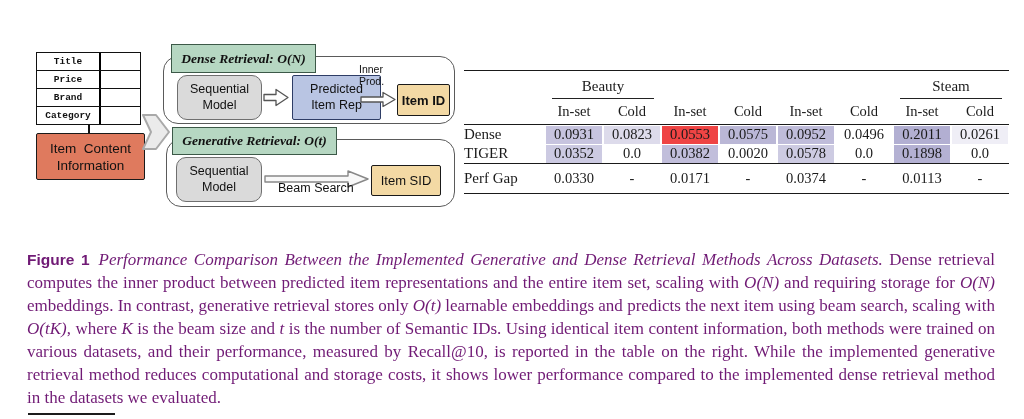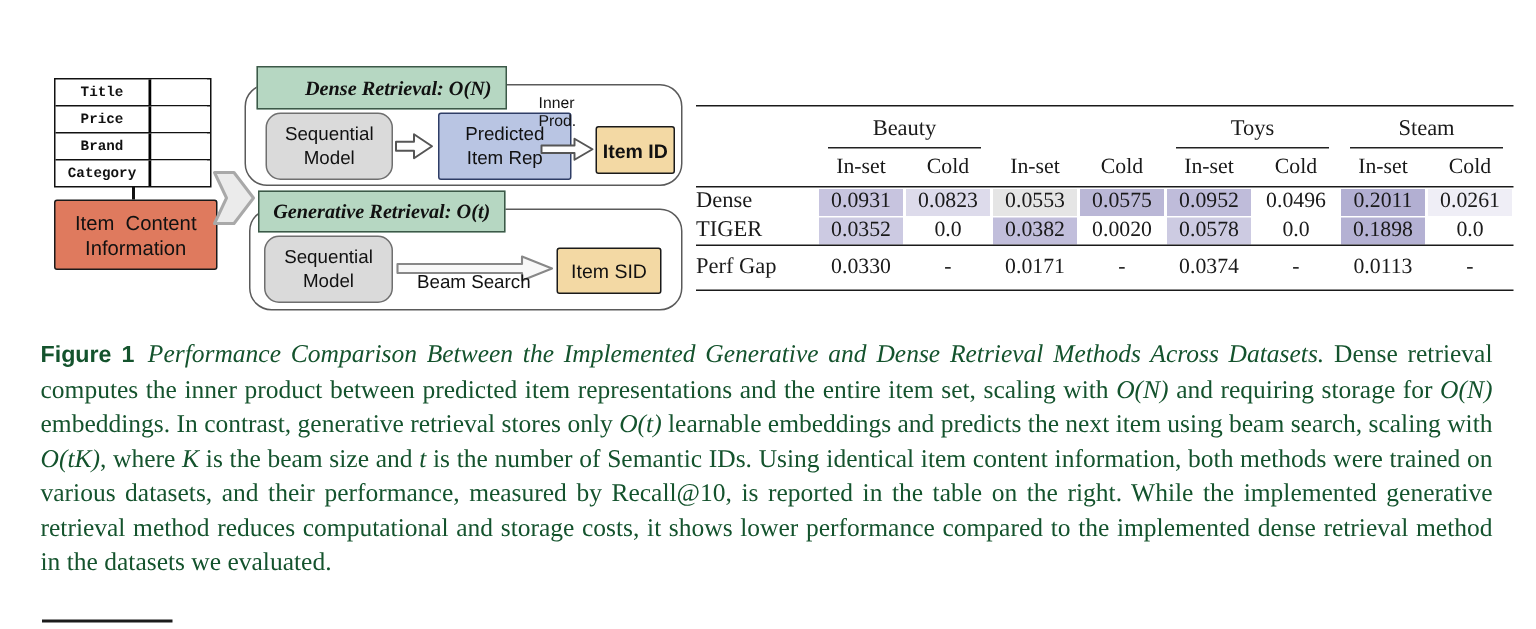--- a/index.html
+++ b/index.html
@@ -18,21 +18,21 @@
   .item-box{position:absolute;left:36px;top:133px;width:107px;height:45px;border:1.7px solid #1a1a1a;
             border-radius:2px;display:flex;flex-direction:column;align-items:center;justify-content:center;
             font-size:13.5px;line-height:17px;text-align:center;}
   .flow-arrow{position:absolute;left:141px;top:112px;}
 
   .r-container{position:absolute;background:#fff;border:1.6px solid #5a5a5a;border-radius:15px;}
   .dense-container{left:163px;top:56px;width:290px;height:66px;}
   .gen-container{left:166px;top:139px;width:287px;height:66px;}
   .green-header{position:absolute;border:1.3px solid #3c5948;display:flex;align-items:center;justify-content:center;
                 font-family:"Liberation Serif",serif;font-style:italic;font-weight:600;font-size:13.5px;z-index:3;}
-  .dense-header{left:171px;top:44px;width:143px;height:27px;padding-left:22px;}
+  .dense-header{left:171px;top:44px;width:143px;height:27px;}
   .gen-header{left:172px;top:127px;width:163px;height:26px;}
 
   .seq-box{position:absolute;border:1.5px solid #6f6f6f;border-radius:10px;display:flex;align-items:center;
            justify-content:center;text-align:center;font-size:12.5px;line-height:15.5px;z-index:2;}
   .seq1{left:177px;top:75px;width:83px;height:43px;}
   .seq2{left:176px;top:157px;width:84px;height:43px;}
   .pred-box{position:absolute;left:292px;top:75px;width:87px;height:43px;border:1.5px solid #2e3d66;border-radius:2px;
             display:flex;align-items:center;justify-content:center;text-align:center;font-size:12.5px;line-height:15.5px;z-index:2;}
   .out-box{position:absolute;border:1.6px solid #1a1a1a;border-radius:2px;display:flex;align-items:center;
            justify-content:center;font-size:13px;z-index:2;}
@@ -52,22 +52,22 @@
           font-family:"Liberation Serif",serif;color:#1a1a1a;}
   .metric{grid-column:1;grid-row:1/3;display:flex;align-items:center;font-weight:bold;font-size:15.5px;}
   .grpcell{grid-row:1;grid-column:span 2;display:flex;align-items:flex-end;justify-content:center;
            font-size:15px;padding-bottom:3px;border-bottom:1px solid #222;margin:0 7px;}
   .subhead{grid-row:2;display:flex;align-items:center;justify-content:center;font-size:14.5px;}
   .midrule{grid-column:1/-1;background:#1a1a1a;}
   .rowlabel{display:flex;align-items:center;font-size:15px;}
   .val{display:flex;align-items:center;justify-content:center;font-size:14.5px;margin:0.5px 1px;}
 
   
-  .caption{position:absolute;left:27px;top:207px;width:968px;font-family:"Liberation Serif",serif;
-           font-size:17px;line-height:23px;text-align:justify;color:#14532d;}
+  .caption{position:absolute;left:27px;top:231px;width:968px;font-family:"Liberation Serif",serif;
+           font-size:17px;line-height:23px;text-align:justify;color:#701a75;}
   .figlabel{font-family:"Liberation Sans",sans-serif;font-weight:bold;font-size:15.5px;margin-right:9px;}
   .seg-title{font-style:italic;}
   .seg-math{font-style:italic;font-family:"Liberation Serif",serif;}
   .footnote-rule{position:absolute;left:28px;top:413px;width:87px;height:1.8px;background:#1c1c1c;}
 </style>
 </head>
 <body>
 
 <div class="canvas">
 
@@ -117,38 +117,37 @@
   <div class="green-header gen-header" style="background-color: rgb(182, 215, 194);">Generative Retrieval: O(t)</div>
   <div class="seq-box seq2" style="background-color: rgb(218, 218, 218);">Sequential<br>Model</div>
   <svg class="beam-arrow" width="107" height="24">
     <polygon points="1,9 84,9 84,4 104,12 84,20 84,15 1,15" fill="#f8f8f8" stroke="#888" stroke-width="1.4" stroke-linejoin="round"></polygon>
   </svg>
   <div class="beam-label">Beam Search</div>
   <div class="out-box item-sid" style="background-color: rgb(243, 217, 164);">Item SID</div>
 
   <div class="rtable">
     <div class="grpcell" style="grid-column:2/4;">Beauty</div>
-    <div class="grpcell" style="grid-column:6/8;">Toys</div>
     <div class="grpcell" style="grid-column:8/10;">Steam</div>
 
     <div class="subhead" style="grid-column:2;">In-set</div>
     <div class="subhead" style="grid-column:3;">Cold</div>
     <div class="subhead" style="grid-column:4;">In-set</div>
     <div class="subhead" style="grid-column:5;">Cold</div>
     <div class="subhead" style="grid-column:6;">In-set</div>
     <div class="subhead" style="grid-column:7;">Cold</div>
     <div class="subhead" style="grid-column:8;">In-set</div>
     <div class="subhead" style="grid-column:9;">Cold</div>
 
     <div class="midrule" style="grid-row:3;"></div>
 
     <div class="rowlabel" style="grid-row:4;grid-column:1;">Dense</div>
     <div class="val" style="grid-area: 4 / 2; background-color: rgb(199, 196, 223);">0.0931</div>
     <div class="val" style="grid-area: 4 / 3; background-color: rgb(221, 219, 235);">0.0823</div>
-    <div class="val" style="grid-area: 4 / 4; background-color: #e5e5e5;">0.0553</div>
+    <div class="val" style="grid-area: 4 / 4; background-color: #ef4444;">0.0553</div>
     <div class="val" style="grid-area: 4 / 5; background-color: rgb(186, 183, 214);">0.0575</div>
     <div class="val" style="grid-area: 4 / 6; background-color: rgb(191, 188, 218);">0.0952</div>
     <div class="val" style="grid-area: 4 / 7; background-color: rgb(255, 255, 255);">0.0496</div>
     <div class="val" style="grid-area: 4 / 8; background-color: rgb(178, 175, 210);">0.2011</div>
     <div class="val" style="grid-area: 4 / 9; background-color: rgb(239, 238, 246);">0.0261</div>
 
     <div class="rowlabel" style="grid-row:5;grid-column:1;">TIGER</div>
     <div class="val" style="grid-area: 5 / 2; background-color: rgb(204, 202, 226);">0.0352</div>
     <div class="val" style="grid-area: 5 / 3; background-color: rgb(255, 255, 255);">0.0</div>
     <div class="val" style="grid-area: 5 / 4; background-color: rgb(193, 190, 219);">0.0382</div>

